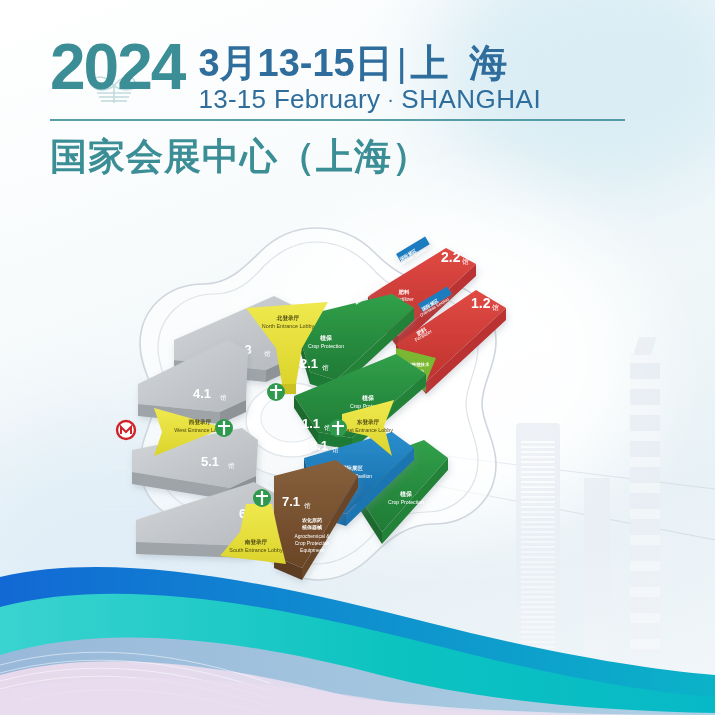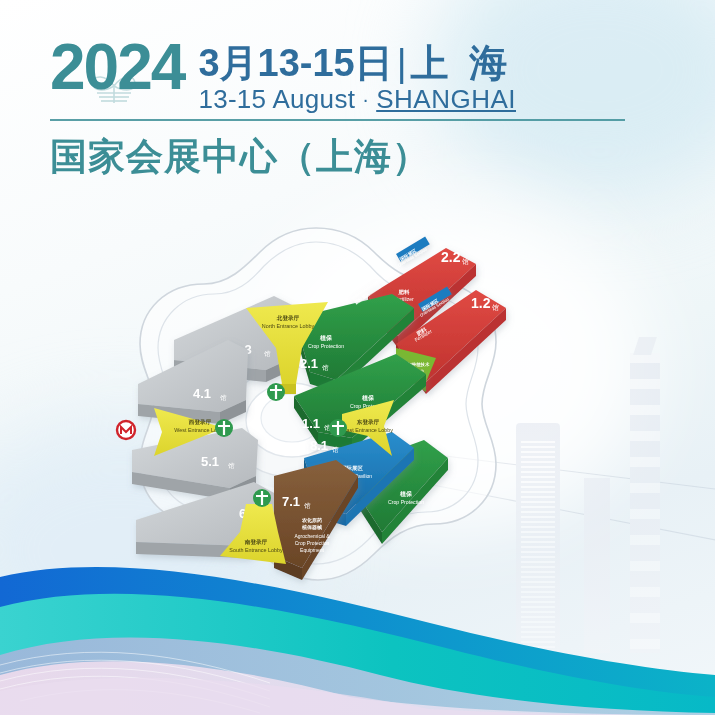--- a/index.html
+++ b/index.html
@@ -68,21 +68,21 @@
     font-size: 38px; font-weight: 700; color: #2f6d9c;
     letter-spacing: 0px; line-height: 1.05; white-space: nowrap;
   }
   .date-cn .sep { font-weight: 400; margin: 0 4px; color:#2f6d9c; }
   .date-cn .city { letter-spacing: 5px; }
   .date-en {
     font-size: 26px; font-weight: 400; color: #2f6d9c;
     letter-spacing: .3px; line-height: 1.2; white-space: nowrap;
   }
   .date-en .dot { margin: 0 7px; font-size: 20px; vertical-align: 2px; }
-  .date-en .shanghai { font-weight: 400; letter-spacing: .5px; text-decoration: underline; }
+  .date-en .shanghai { font-weight: 400; letter-spacing: .5px; }
   .rule {
     margin-top: 4px; width: 575px; height: 2px;
     background: #3c8e96; opacity: .85;
   }
   .venue-cn {
     margin-top: 11px; font-size: 37px; font-weight: 700;
     color: #3c8e96; letter-spacing: 1px;
   }
   .venue-en {
     margin-top: 6px; font-size: 21px; font-weight: 400;
@@ -127,21 +127,21 @@
             <path d="M10 35 L36 35"></path>
             <path d="M23 18 L23 37"></path>
           </g>
         </svg>
       </div>
       <div class="date-block">
         <div class="date-cn">
           <span>3月13-15日</span><span class="sep">|</span><span class="city">上 海</span>
         </div>
         <div class="date-en">
-          <span>13-15 August</span><span class="dot">·</span><span class="shanghai">SHANGHAI</span>
+          <span>13-15 February</span><span class="dot">·</span><span class="shanghai">SHANGHAI</span>
         </div>
       </div>
     </div>
     <div class="rule"></div>
     <div class="venue-cn">国家会展中心（上海）</div>
   </div>
 
   <div id="floorplan">
     <svg viewBox="0 0 420 360" role="img">
       <defs>

